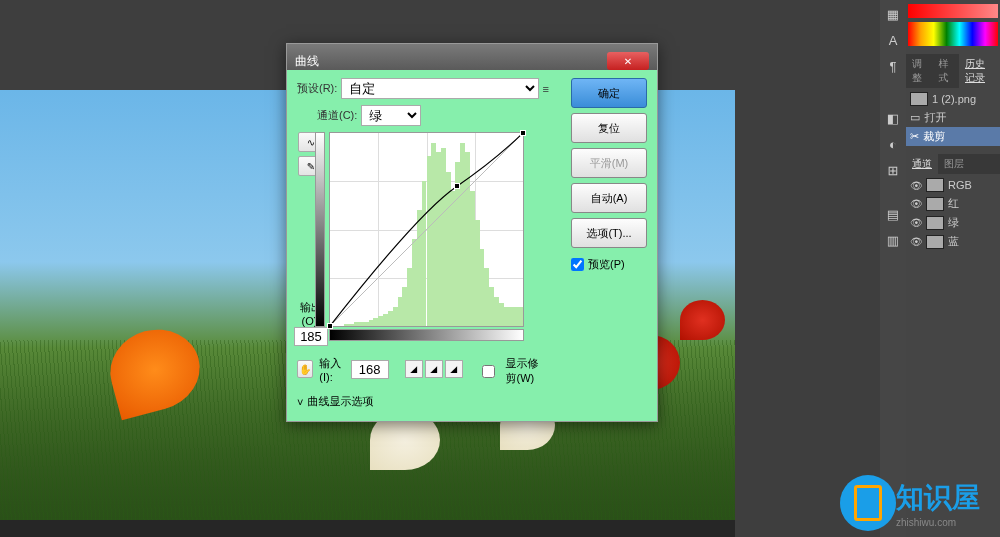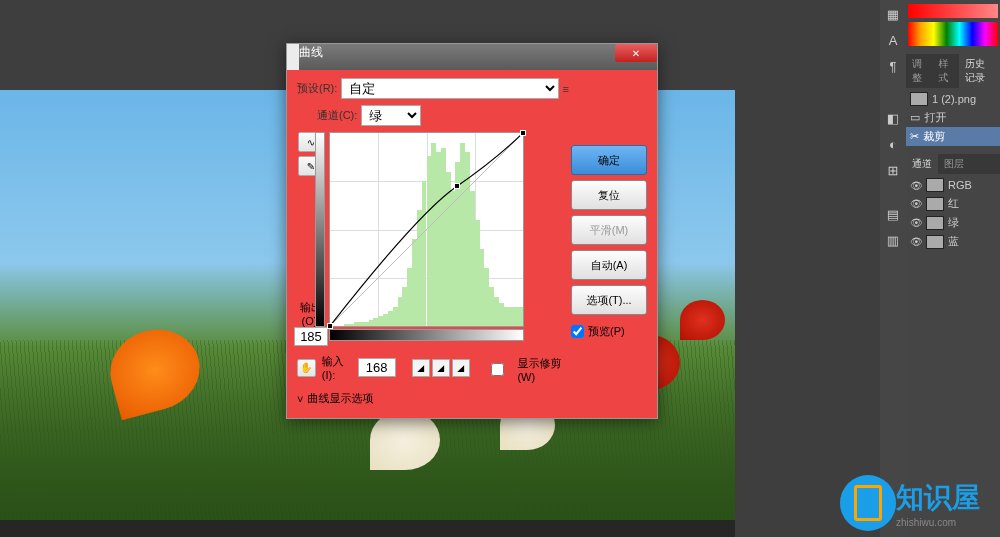--- a/index.html
+++ b/index.html
@@ -11,24 +11,24 @@
 .f1 { left: 110px; bottom: 110px; width: 90px; height: 80px; background: radial-gradient(#ff8c1a, #e85a00); transform: rotate(-15deg); }
 .f2 { left: 370px; bottom: 50px; width: 70px; height: 60px; background: radial-gradient(#f5f0e0, #e8e0c0); }
 .f3 { left: 440px; bottom: 140px; width: 50px; height: 45px; background: radial-gradient(#ff7700, #e04400); }
 .f4 { left: 500px; bottom: 70px; width: 55px; height: 50px; background: radial-gradient(#f5f0e0, #e8e0c0); }
 .f5 { left: 620px; bottom: 130px; width: 60px; height: 55px; background: radial-gradient(#e03020, #b01000); }
 .f6 { left: 680px; bottom: 180px; width: 45px; height: 40px; background: radial-gradient(#e03020, #b01000); }
 .grass { position: absolute; bottom: 0; left: 0; right: 0; height: 180px; background: repeating-linear-gradient(85deg, transparent 0 3px, rgba(40,90,20,0.4) 3px 4px), linear-gradient(to top, #2a5018, transparent); }
 
 
 .dialog { position: absolute; left: 286px; top: 43px; width: 372px; background: #ececec; border: 1px solid #999; box-shadow: 0 3px 15px rgba(0,0,0,0.5); }
-.titlebar { height: 26px; background: linear-gradient(#7a7a7a, #5a5a5a); display: flex; align-items: flex-start; padding: 0 0; color: #fff; font-size: 12px; margin-left: 12px; }
+.titlebar { height: 26px; background: linear-gradient(#7a7a7a, #5a5a5a); display: flex; align-items: flex-end; padding: 0 8px; color: #fff; font-size: 12px; }
 .titlebar-title { flex: 1; }
 .titlebar-close { width: 42px; height: 18px; background: linear-gradient(#e86060, #c52020); border-radius: 3px; display: flex; align-items: center; justify-content: center; color: #fff; font-size: 10px; cursor: pointer; }
-.dialog-body { padding: 8px 10px 12px 10px; display: flex; gap: 2px; background: #ef4444; align-items: center; }
+.dialog-body { padding: 8px 10px 12px 10px; display: flex; gap: 22px; background: #86efac; }
 .left-col { flex: 1; }
 .right-col { width: 76px; display: flex; flex-direction: column; gap: 5px; }
 .row { display: flex; align-items: center; gap: 4px; font-size: 11px; color: #333; margin-bottom: 6px; }
 .label { white-space: nowrap; }
 select, input[type=text] { font-size: 13px; border: 1px solid #aaa; background: #fff; padding: 1px 3px; }
 .preset-select { flex: 1; }
 .channel-select { width: 60px; }
 .btn { height: 30px; font-size: 11px; background: linear-gradient(#fdfdfd, #e0e0e0); border: 1px solid #888; border-radius: 3px; cursor: pointer; }
 .btn.primary { background: linear-gradient(#6fb5f5, #3a8dd8); border-color: #2a6aa8; color: #000; }
 .btn.disabled { color: #999; }
@@ -60,21 +60,21 @@
 
 
 .right-rail { position: absolute; right: 0; top: 0; width: 120px; height: 537px; display: flex; }
 .tool-strip { width: 26px; background: #464646; display: flex; flex-direction: column; gap: 6px; padding-top: 4px; align-items: center; }
 .strip-icon { width: 20px; height: 20px; color: #ccc; font-size: 13px; display: flex; align-items: center; justify-content: center; cursor: pointer; }
 .panels { flex: 1; background: #454545; color: #ccc; font-size: 11px; }
 .color-ramp { height: 24px; background: linear-gradient(to right, red, orange, yellow, green, cyan, blue, magenta, red); margin: 2px; }
 .color-ramp.top { height: 14px; background: linear-gradient(to right, #ff0000, #ff8888); margin: 4px 2px; }
 .panel-tabs { display: flex; background: #383838; margin-top: 8px; }
 .panel-tab { padding: 3px 6px; font-size: 10px; color: #999; cursor: pointer; }
-.panel-tab.active { background: #454545; color: #ddd; }
+.panel-tab.active { background: #454545; color: #ddd; text-decoration: underline; }
 .panel-list { padding: 2px 0; }
 .panel-item { display: flex; align-items: center; gap: 4px; padding: 2px 4px; cursor: pointer; }
 .panel-item.active { background: #5a7aa8; color: #fff; }
 .thumb { width: 18px; height: 14px; background: #aaa; border: 1px solid #222; }
 .eye { width: 12px; font-size: 10px; text-align: center; }
 
 
 .watermark { position: absolute; right: 20px; bottom: 6px; display: flex; align-items: center; gap: 0; }
 .wm-icon { width: 56px; height: 56px; background: #1a9ee8; border-radius: 50%; display: flex; align-items: center; justify-content: center; }
 .wm-icon-inner { width: 28px; height: 36px; border: 3px solid #ffa500; border-radius: 3px; position: relative; }

